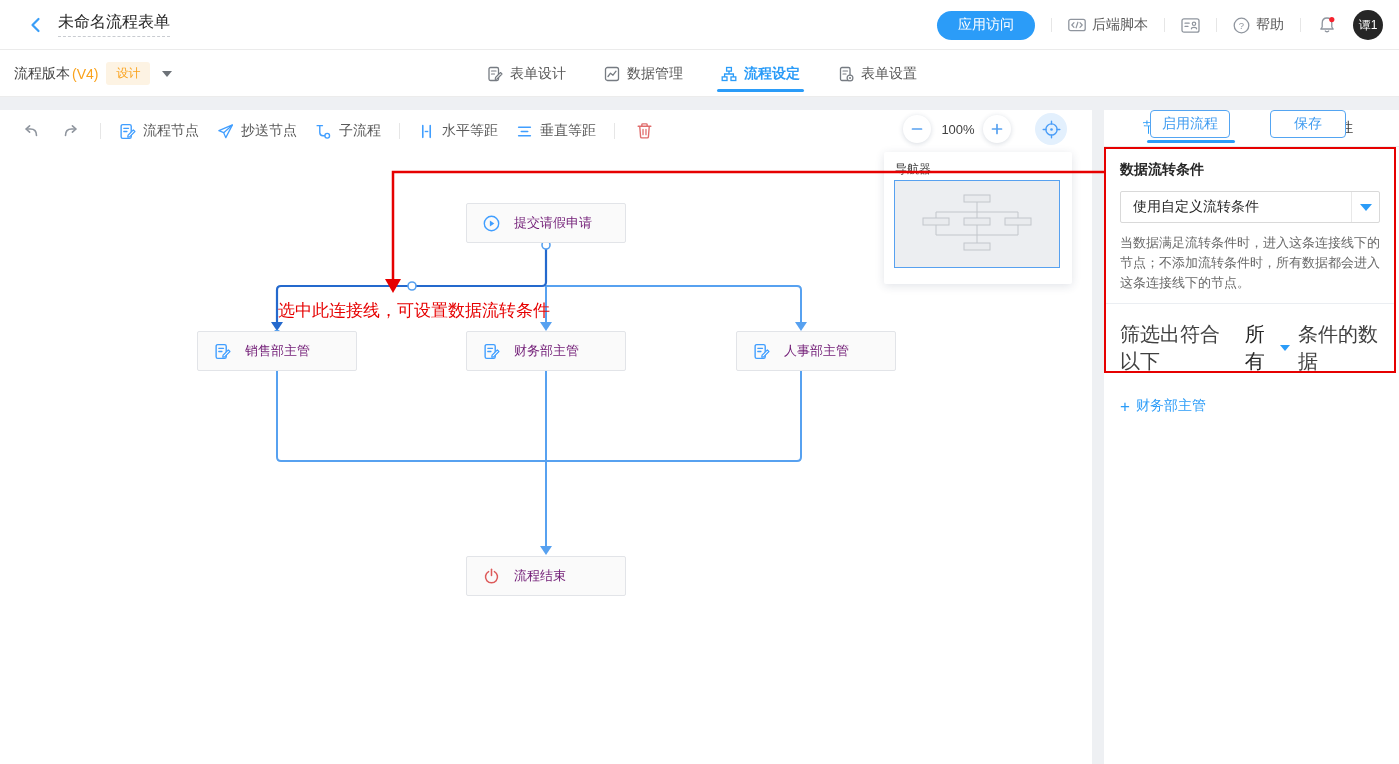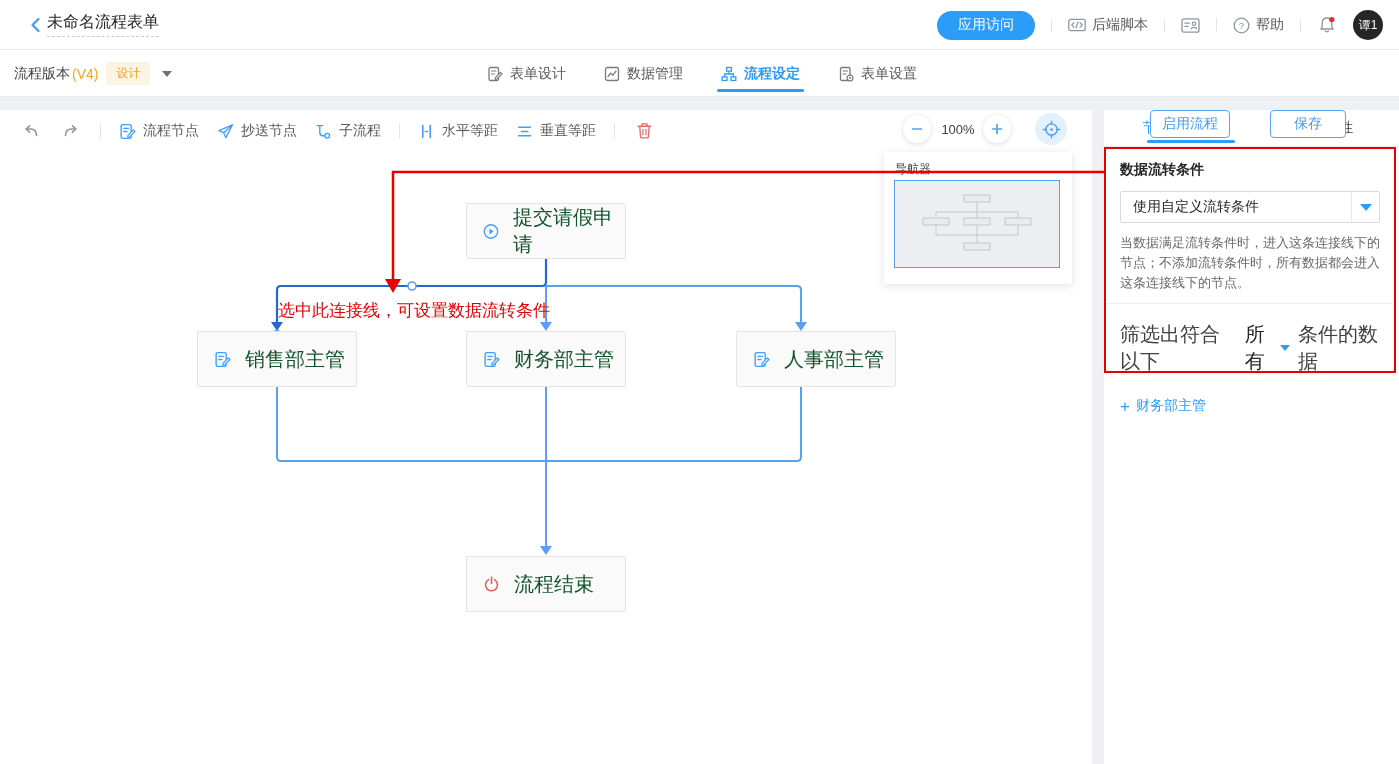--- a/index.html
+++ b/index.html
@@ -2,21 +2,21 @@
 <html><head>
 <meta charset="utf-8">
 <style>
   * { margin:0; padding:0; box-sizing:border-box; }
   html,body { width:1399px; height:764px; }
   body { font-family:"Liberation Sans","DejaVu Sans",sans-serif; background:#eef0f3; position:relative; overflow:hidden; color:#404040; }
 
   
   .header { position:absolute; left:0; top:0; width:1399px; height:50px; background:#fff; border-bottom:1px solid #ebebeb; z-index:20; display:flex; align-items:center; }
   .back-btn { margin-left:26px; width:20px; height:20px; display:flex; align-items:center; justify-content:center; cursor:pointer; }
-  .doc-title { margin-left:1px; font-size:16px; color:#262626; padding-bottom:3px; border-bottom:1px dashed #c9ccd1; cursor:text; }
+  .doc-title { margin-left:12px; font-size:16px; color:#262626; padding-bottom:3px; border-bottom:1px dashed #c9ccd1; cursor:text; }
   .header-right { position:absolute; right:16px; top:0; height:50px; display:flex; align-items:center; gap:16px; }
   .pill-btn { background:#2b9cf8; color:#fff; font-size:14px; height:29px; padding:0 21px; border:none; border-radius:15px; display:flex; align-items:center; cursor:pointer; }
   .hdiv { width:1px; height:14px; background:#e6e6e6; }
   .hitem { display:flex; align-items:center; gap:6px; font-size:14px; color:#595959; cursor:pointer; }
   .bell-wrap { position:relative; width:20px; height:20px; cursor:pointer; }
   .avatar { width:30px; height:30px; border-radius:50%; background:#262626; color:#fff; font-size:12px; display:flex; align-items:center; justify-content:center; cursor:pointer; }
 
   
   .version-bar { position:absolute; left:0; top:50px; width:1399px; height:47px; background:#fff; border-bottom:1px solid #ececec; z-index:19; }
   .vb-left { position:absolute; left:14px; top:0; height:47px; display:flex; align-items:center; gap:8px; }
@@ -39,21 +39,21 @@
   .tb-div { width:1px; height:16px; background:#e6e6e6; }
   .tb-item { display:flex; align-items:center; gap:7px; font-size:14px; color:#595959; cursor:pointer; }
   .zoom-circle { width:28px; height:28px; border-radius:50%; background:#fff; box-shadow:0 1px 5px rgba(31,56,88,.18); display:flex; align-items:center; justify-content:center; cursor:pointer; }
   .zoom-minus { position:absolute; left:903px; top:5px; }
   .zoom-plus  { position:absolute; left:983px; top:5px; }
   .zoom-text  { position:absolute; left:938px; top:12px; width:40px; text-align:center; font-size:13px; color:#404040; }
   .locate-btn { position:absolute; left:1035px; top:3px; width:32px; height:32px; border-radius:50%; background:#e3f0fd; display:flex; align-items:center; justify-content:center; cursor:pointer; }
 
   .flow-svg { position:absolute; left:0; top:0; }
 
-  .node { position:absolute; width:160px; height:56px; background:#fafafa; border:1px solid #e2e4e8; border-radius:2px; display:flex; align-items:center; padding-left:16px; gap:14px; font-size:20px; color:#14532d; cursor:pointer; }
+  .node { position:absolute; width:160px; height:40px; background:#fafafa; border:1px solid #e2e4e8; border-radius:2px; display:flex; align-items:center; padding-left:16px; gap:14px; font-size:13px; color:#701a75; cursor:pointer; }
   .node-start   { left:466px; top:93px; }
   .node-sales   { left:197px; top:221px; }
   .node-finance { left:466px; top:221px; }
   .node-hr      { left:736px; top:221px; }
   .node-end     { left:466px; top:446px; }
 
   .annotation-text { position:absolute; left:278px; top:189px; font-size:17px; color:#e60000; white-space:nowrap; }
 
   .navigator { position:absolute; left:884px; top:42px; width:188px; height:132px; background:#fff; box-shadow:0 2px 10px rgba(40,60,90,.14); border-radius:2px; }
   .nav-title { position:absolute; left:11px; top:9px; font-size:12px; color:#404040; }

